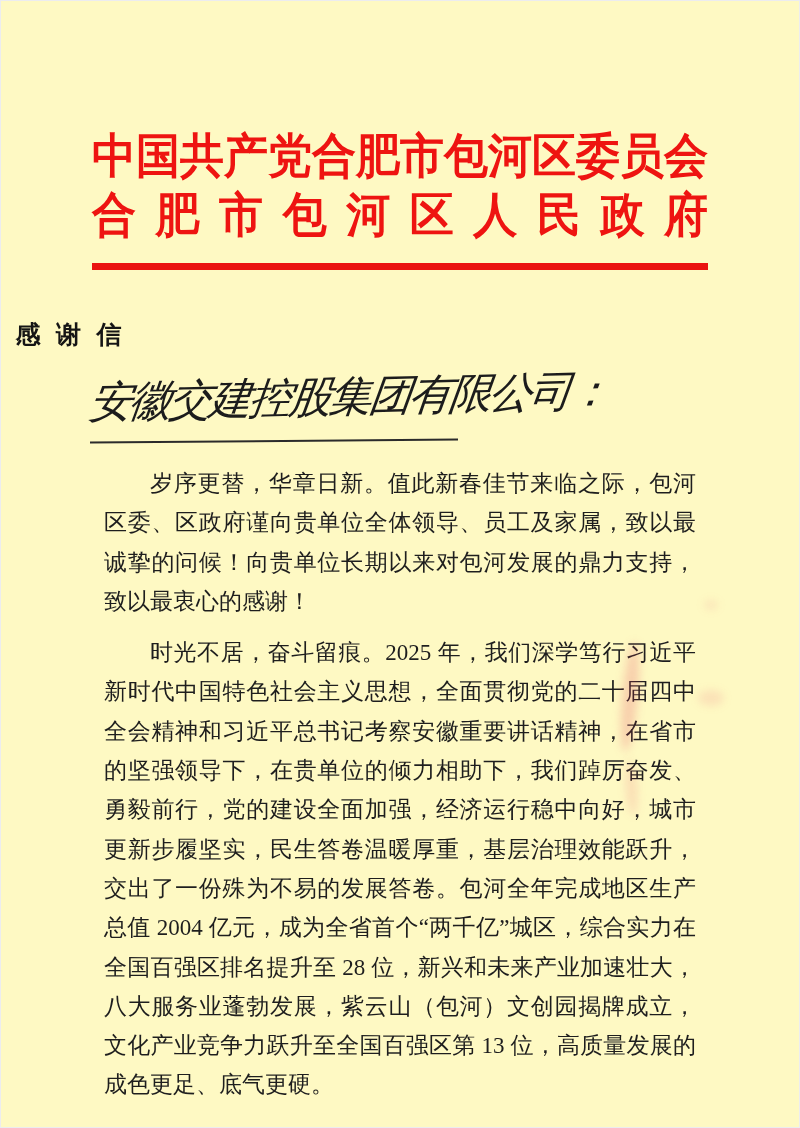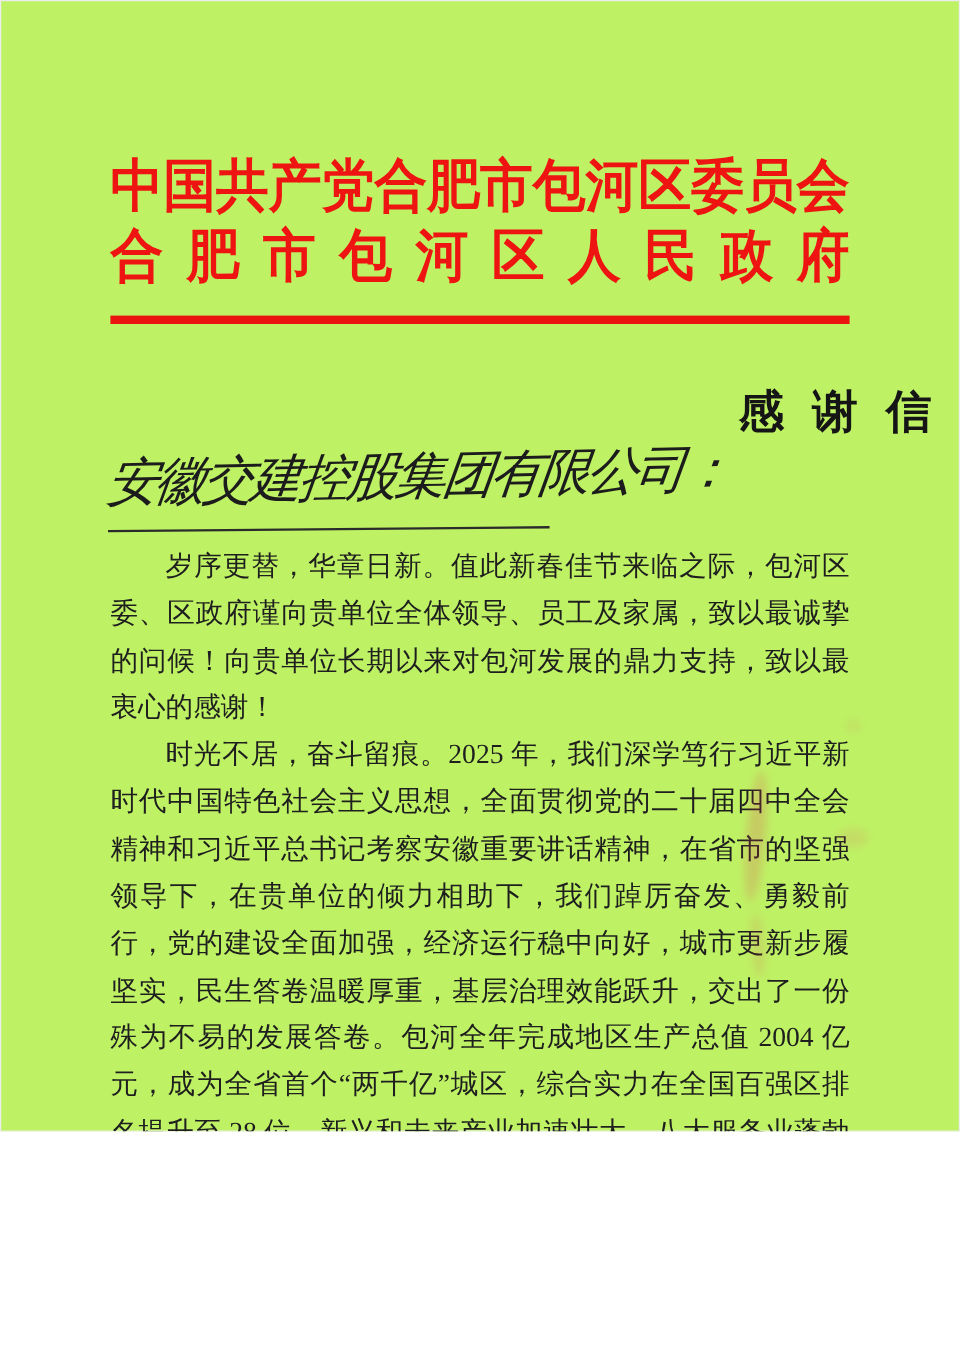--- a/index.html
+++ b/index.html
@@ -1,46 +1,46 @@
 <!DOCTYPE html>
 <html><head>
 <meta charset="utf-8">
 <style>
   html,body { margin:0; padding:0; background:#ffffff; }
   .page {
-    position:relative; width:800px; height:943px;
-    background:#bef264; overflow:hidden;
+    position:relative; width:800px; height:1128px;
+    background:#fef9c3; overflow:hidden;
     box-shadow: inset 0 0 0 1px #ececef;
     font-family:"Liberation Serif","DejaVu Serif",serif;
   }
   
   .letterhead { position:absolute; left:92px; top:124px; width:616px;
     color:#ee1411; font-family:"Liberation Sans","DejaVu Sans",sans-serif;
     font-weight:bold; }
   .lh-line { font-size:44px; line-height:1.34;
     text-align:justify; text-align-last:justify;
     transform:scaleY(1.08); transform-origin:center top; }
   .rule { position:absolute; left:92px; top:263px; width:616px; height:7px;
     background:#ea1310; }
   
   .title { position:absolute; left:0; top:318px; width:100%;
-    text-align:right; font-size:38px; font-weight:bold; color:#151515;
+    text-align:left; font-size:25px; font-weight:bold; color:#151515;
     letter-spacing:0.62em; text-indent:0.62em; }
   
   .handwriting { position:absolute; left:86px; top:374px; width:430px;
     font-size:43px; color:#1c1c1c; white-space:nowrap; letter-spacing:-3px;
     font-style:italic;
     transform:rotate(-1.3deg) skewX(-8deg); transform-origin:left bottom; }
   .hw-underline { position:absolute; left:90px; top:440px; width:368px;
     height:2px; background:#2b2b2b; transform:rotate(-0.5deg); }
   
   .body-text { position:absolute; left:92px; top:452px; width:616px;
     font-size:23px; line-height:39.3px; color:#1e1e1e;
     text-align:justify; }
-  .body-text p { margin:0; text-indent:2em; }
+  .body-text p { margin:12px; text-indent:2em; }
   
   .bleed { position:absolute; border-radius:50%; filter:blur(4px);
     pointer-events:none; }
   .bleed-1 { left:622px; top:642px; width:16px; height:110px;
     background:rgba(226,62,92,0.22); transform:rotate(5deg); }
   .bleed-2 { left:626px; top:760px; width:11px; height:55px;
     background:rgba(226,62,92,0.15); transform:rotate(-4deg); }
   .bleed-3 { left:698px; top:690px; width:26px; height:16px;
     background:rgba(231,92,112,0.14); }
   .bleed-4 { left:704px; top:600px; width:14px; height:10px;

